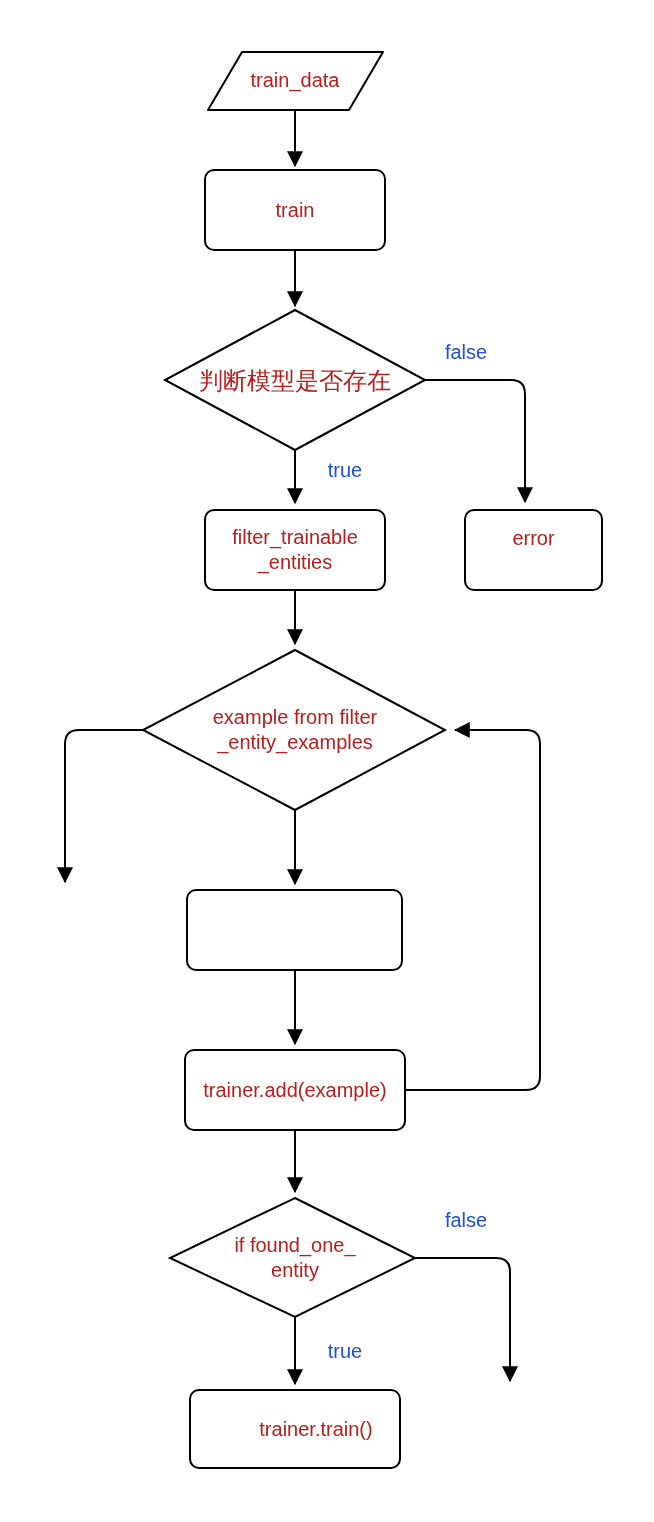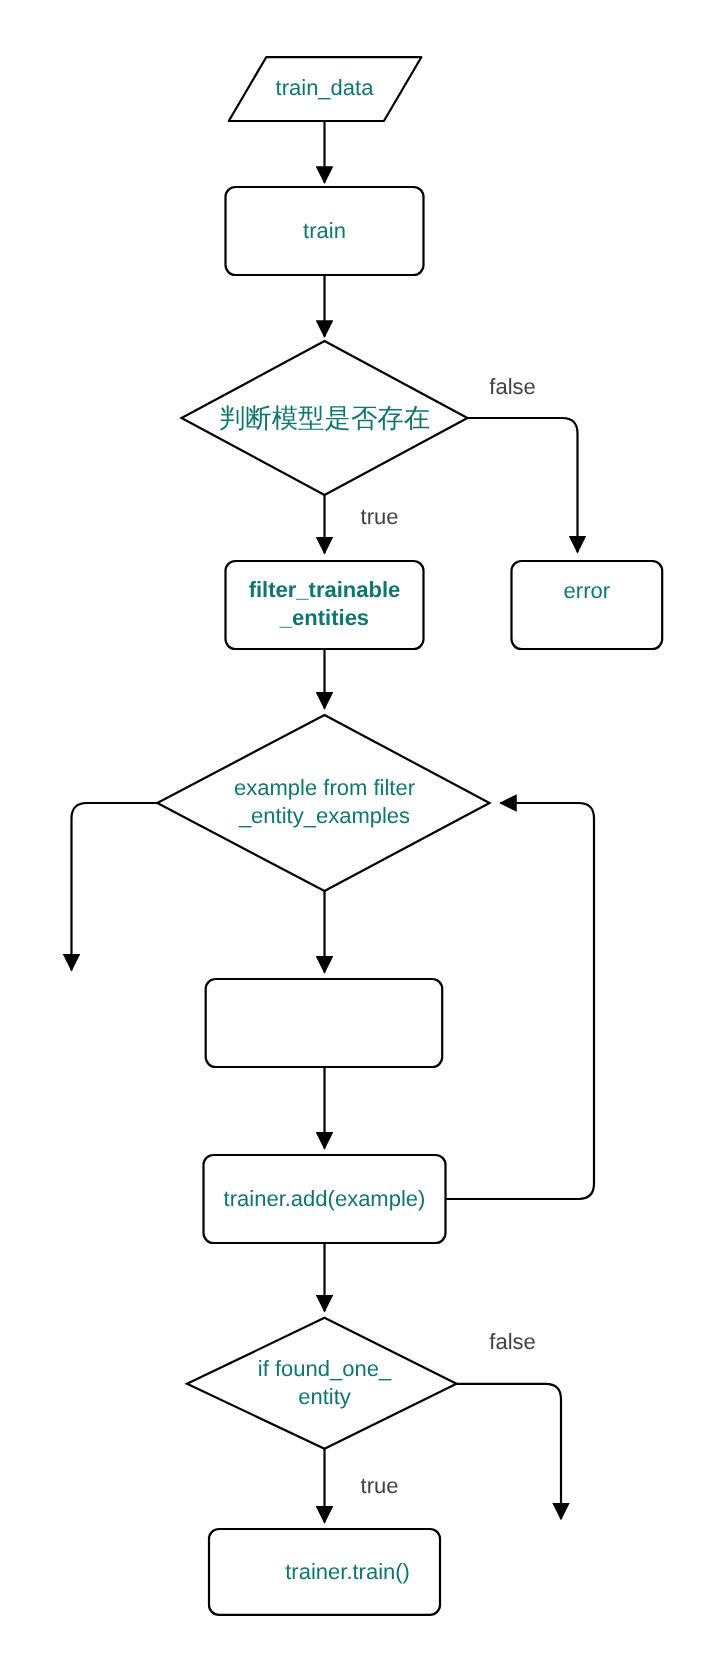--- a/index.html
+++ b/index.html
@@ -1,27 +1,27 @@
 <!DOCTYPE html>
 <html><head>
 <meta charset="utf-8">
 <style>
   html,body{margin:0;padding:0;}
   body{background:#ffffff;font-family:"Liberation Sans","DejaVu Sans",sans-serif;}
   .canvas{position:relative;width:654px;height:1522px;background:#ffffff;overflow:hidden;}
   .canvas svg{position:absolute;left:0;top:0;}
   .lbl{
     position:absolute;display:flex;align-items:center;justify-content:center;
-    text-align:center;color:#0f766e;font-size:20px;line-height:25px;
+    text-align:center;color:#b91c1c;font-size:20px;line-height:25px;
     white-space:pre-line;pointer-events:none;
   }
   .lbl.cjk{font-size:24px;}
   .edge-lbl{
     position:absolute;display:flex;align-items:center;justify-content:center;
-    color:#404040;font-size:20px;pointer-events:none;
+    color:#1d4ed8;font-size:20px;pointer-events:none;
   }
 </style>
 </head>
 <body>
 
 <div class="canvas">
 
   <svg width="654" height="1522" viewBox="0 0 654 1522">
     <defs>
       <marker id="arrow" viewBox="0 0 8 8" refX="7.4" refY="4" markerWidth="8" markerHeight="8" orient="auto">
@@ -56,21 +56,21 @@
       <path d="M405,1090 H526 Q540,1090 540,1076 V744 Q540,730 526,730 H455" marker-end="url(#arrow)"></path>
       <path d="M295,1130 V1192" marker-end="url(#arrow)"></path>
       <path d="M295,1317 V1384" marker-end="url(#arrow)"></path>
       <path d="M415,1258 H496 Q510,1258 510,1272 V1381" marker-end="url(#arrow)"></path>
     </g>
   </svg>
 
   <div class="lbl" style="left:218px;top:56px;width:154px;height:48px;">train_data</div>
   <div class="lbl cjk" style="left:185px;top:340px;width:220px;height:80px;">判断模型是否存在</div>
   <div class="lbl" style="left:205px;top:170px;width:180px;height:80px;">train</div>
-  <div class="lbl" style="left:205px;top:510px;width:180px;height:80px;font-weight:bold;">filter_trainable
+  <div class="lbl" style="left:205px;top:510px;width:180px;height:80px;">filter_trainable
 _entities</div>
   <div class="lbl" style="left:465px;top:510px;width:137px;height:57px;">error</div>
   <div class="lbl" style="left:165px;top:690px;width:260px;height:80px;">example from filter
 _entity_examples</div>
   <div class="lbl" style="left:183px;top:1050px;width:224px;height:80px;">trainer.add(example)</div>
   <div class="lbl" style="left:185px;top:1218px;width:220px;height:80px;text-align:center;">if found_one_
 entity</div>
   <div class="lbl" style="left:190px;top:1390px;width:252px;height:78px;">trainer.train()</div>
 
   <div class="edge-lbl" style="left:438px;top:341px;width:56px;height:22px;">false</div>

